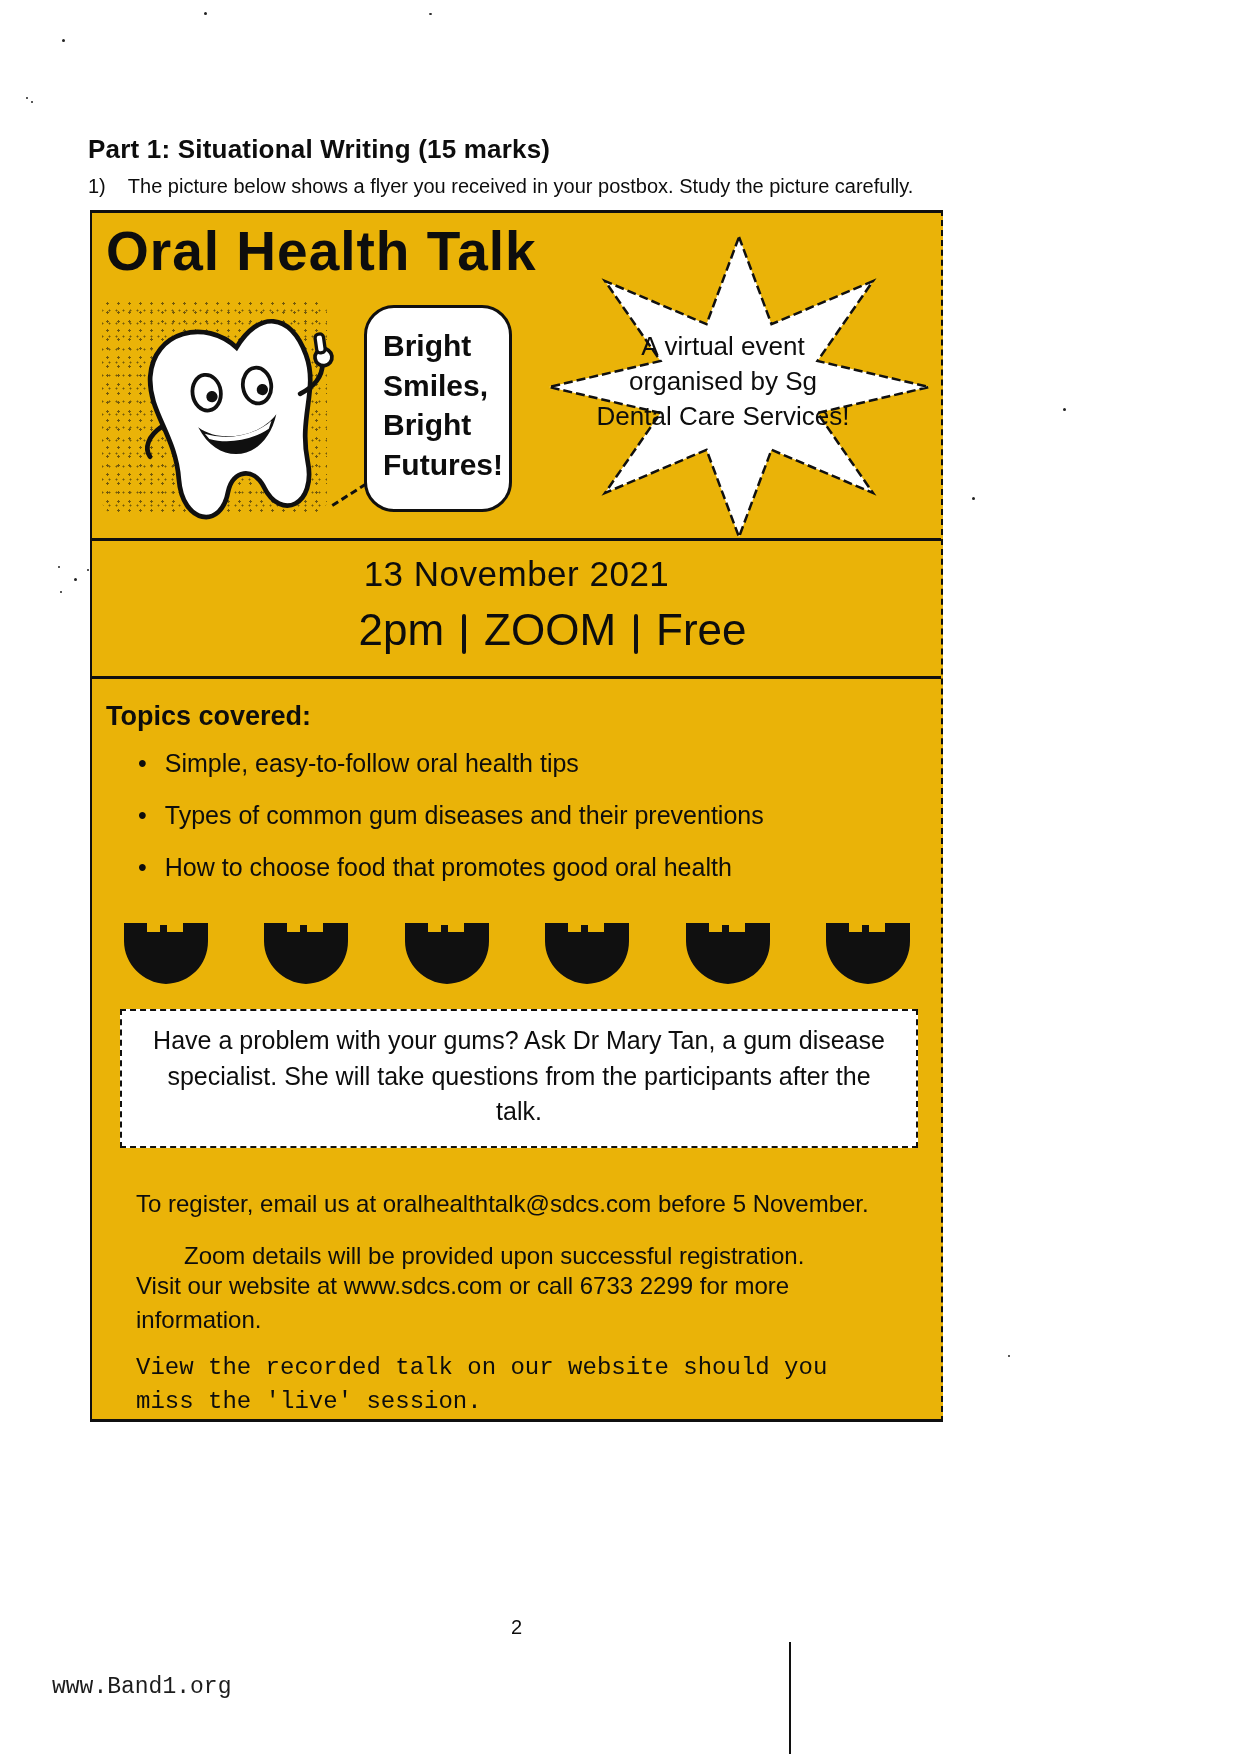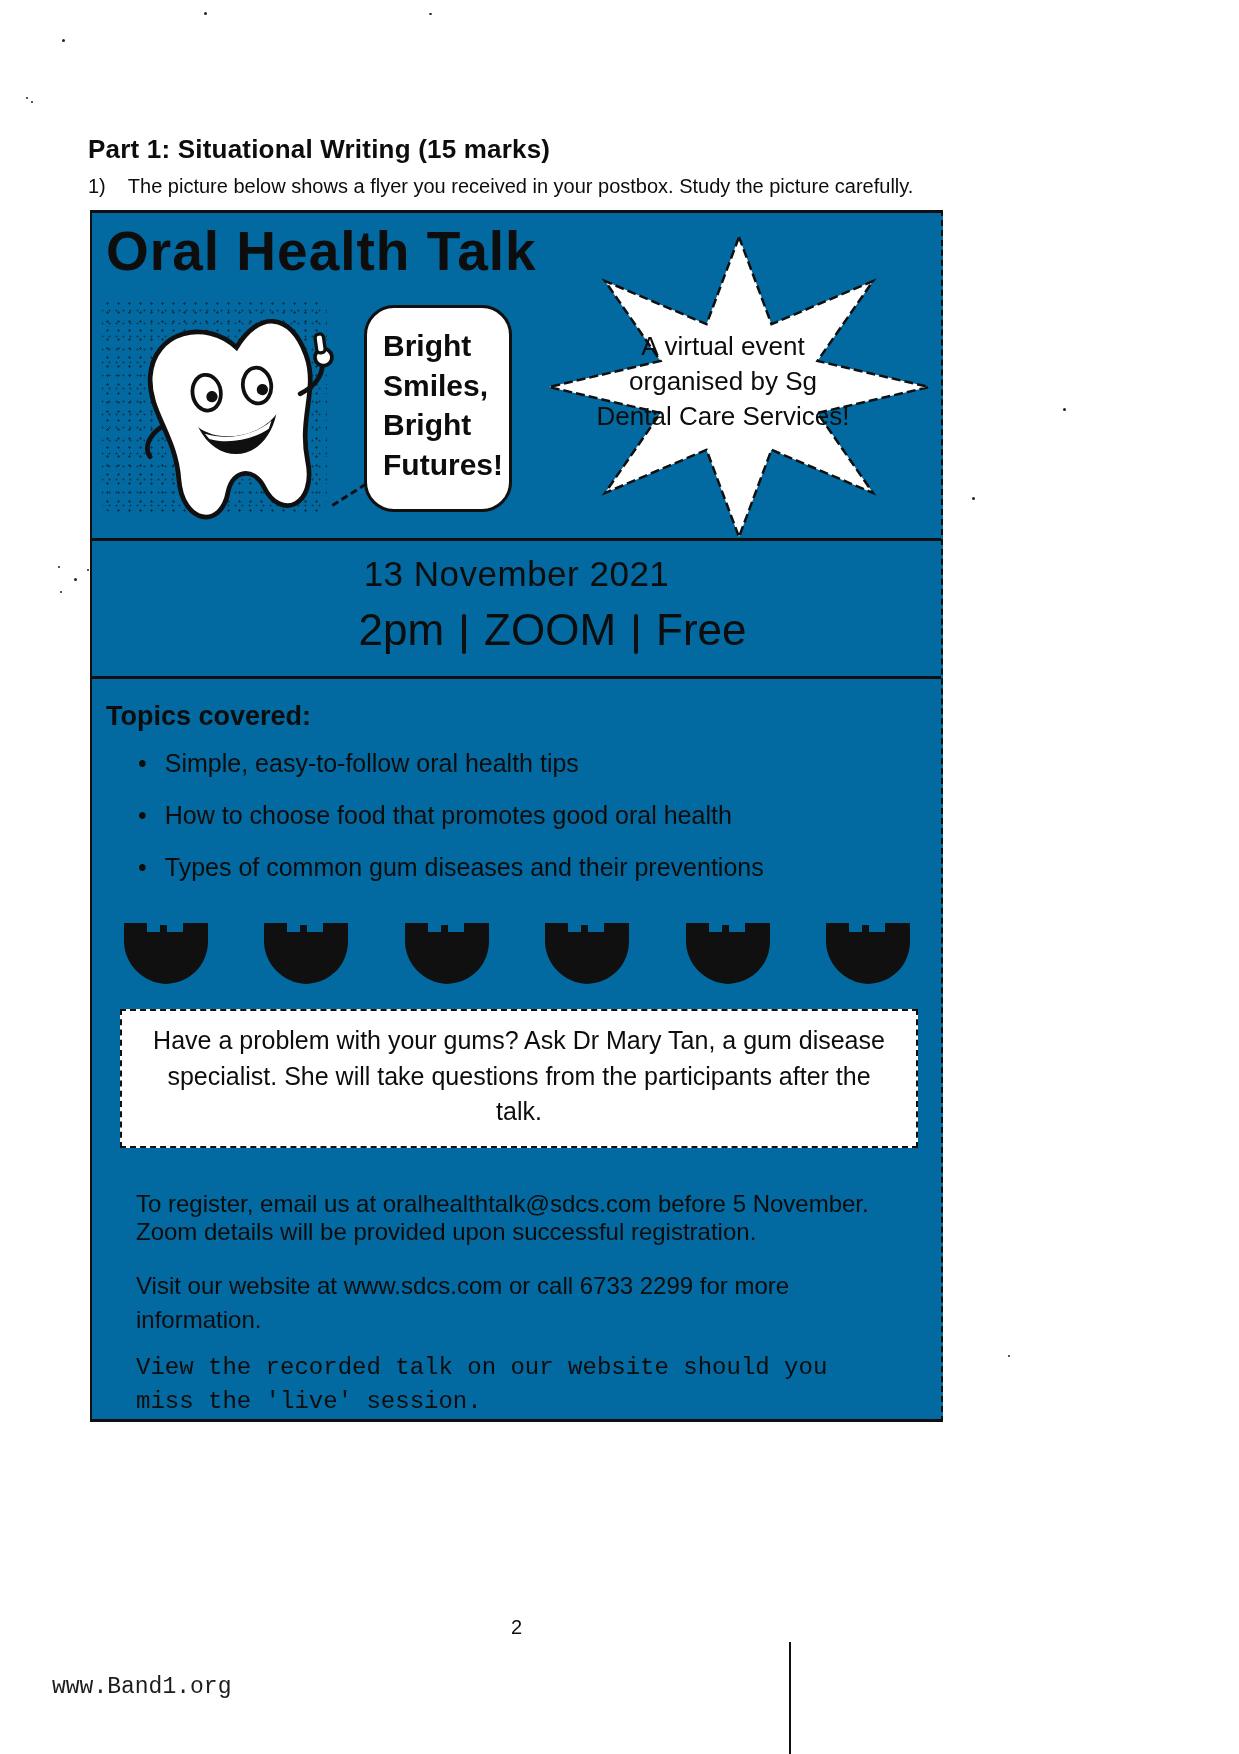--- a/index.html
+++ b/index.html
@@ -14,21 +14,21 @@
   
   .part-header{left:88px;top:134px;font-size:26px;font-weight:bold;letter-spacing:.2px;text-align:center;}
   .instruction{left:88px;top:175px;font-size:20px;display:flex;}
   .instruction .qnum{margin-right:22px;}
 
   
   .flyer{
     left:90px;top:210px;width:853px;height:1212px;box-sizing:border-box;
     border-top:3px solid #101010;border-left:2px solid #101010;
     border-bottom:3px solid #101010;border-right:2px dashed #101010;
-    background:#0369a1;
+    background:#eab308;
   }
   .flyer-title{left:14px;top:6px;font-size:55px;font-weight:bold;letter-spacing:1px;}
 
   .mascot-wrap{left:10px;top:80px;width:250px;height:245px;}
   .mascot-speckle{
     position:absolute;left:0;top:6px;width:225px;height:215px;opacity:.55;
     background-image:
       radial-gradient(circle,#111 1.1px,transparent 1.3px),
       radial-gradient(circle,#111 .9px,transparent 1.1px);
     background-size:11px 9px,7px 13px;background-position:0 0,4px 5px;
@@ -69,21 +69,21 @@
 
   .teeth-row{left:28px;top:706px;width:798px;display:flex;justify-content:space-between;}
 
   .qna-box{
     left:28px;top:796px;width:798px;box-sizing:border-box;
     border:2px dashed #101010;padding:12px 26px 16px;
     text-align:center;font-size:25px;line-height:1.42;background:#fff;
   }
   .para{left:44px;font-size:24px;line-height:1.4;}
   .p1{top:974px;width:760px;}
-  .p2{top:1002px;width:760px;}
+  .p2{top:1026px;width:760px;margin-left:48px;}
   .p3{top:1056px;width:700px;}
   .p4{top:1138px;width:716px;font-family:Liberation Mono, monospace;}
 
   .page-number{left:90px;top:1616px;width:853px;text-align:center;font-size:20px;}
   .vline{left:789px;top:1642px;width:2px;height:112px;background:#101010;}
   .watermark{left:52px;top:1674px;font-family:"Liberation Mono","DejaVu Sans Mono",monospace;font-size:23px;color:#1c1c1c;}
 </style>
 </head>
 <body>
 
@@ -147,24 +147,24 @@
     <span>2pm</span><span class="bar"></span><span>ZOOM</span><span class="bar"></span><span>Free</span>
   </div>
   <div class="abs divider d2"></div>
 
   <div class="abs topics-header">Topics covered:</div>
   <ul class="abs topics-list">
     <li>
         <span>Simple, easy-to-follow oral health tips</span>
       </li>
     <li>
-        <span>How to choose food that promotes good oral health</span>
+        <span>Types of common gum diseases and their preventions</span>
       </li>
     <li>
-        <span>Types of common gum diseases and their preventions</span>
+        <span>How to choose food that promotes good oral health</span>
       </li>
   </ul>
 
   <div class="abs teeth-row">
     <svg width="96" height="70" viewBox="0 0 96 70">
         <path d="M4,22 L4,4 L27,4 L27,13 L40,13 L40,6 L47,6 L47,13 L63,13 L63,4 L88,4 L88,22 C88,46 70,64 46,65 C23,64 4,45 4,22 Z" fill="#101010"></path>
       </svg>
     <svg width="96" height="70" viewBox="0 0 96 70">
         <path d="M4,22 L4,4 L27,4 L27,13 L40,13 L40,6 L47,6 L47,13 L63,13 L63,4 L88,4 L88,22 C88,46 70,64 46,65 C23,64 4,45 4,22 Z" fill="#101010"></path>
       </svg>

